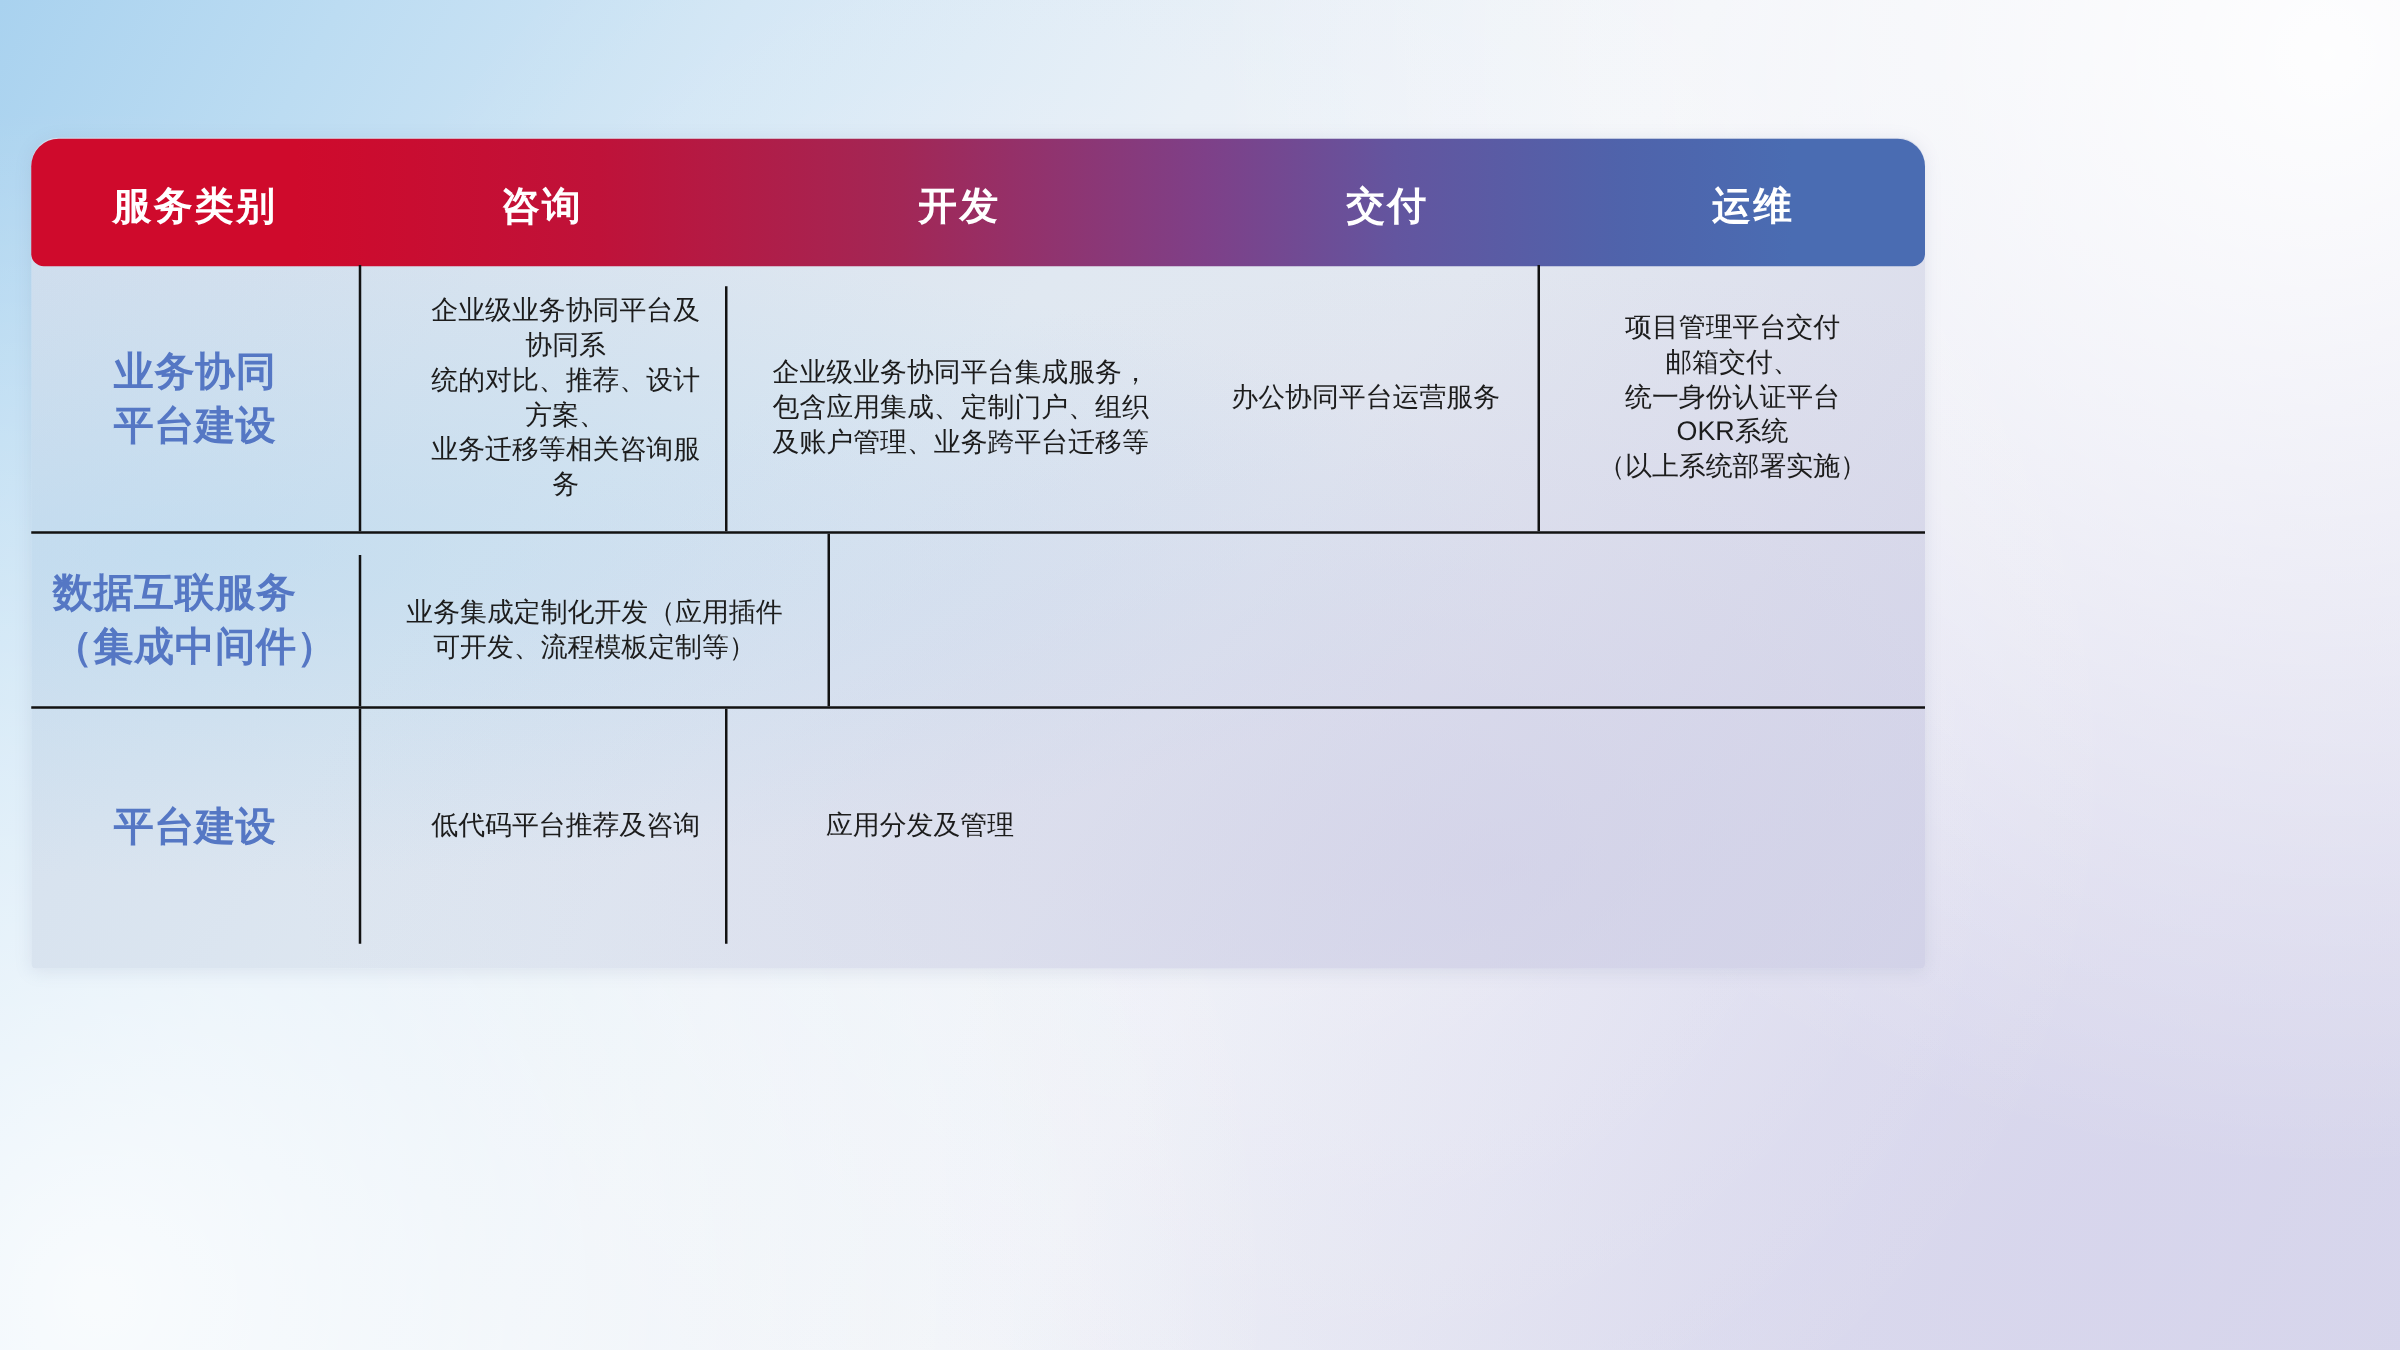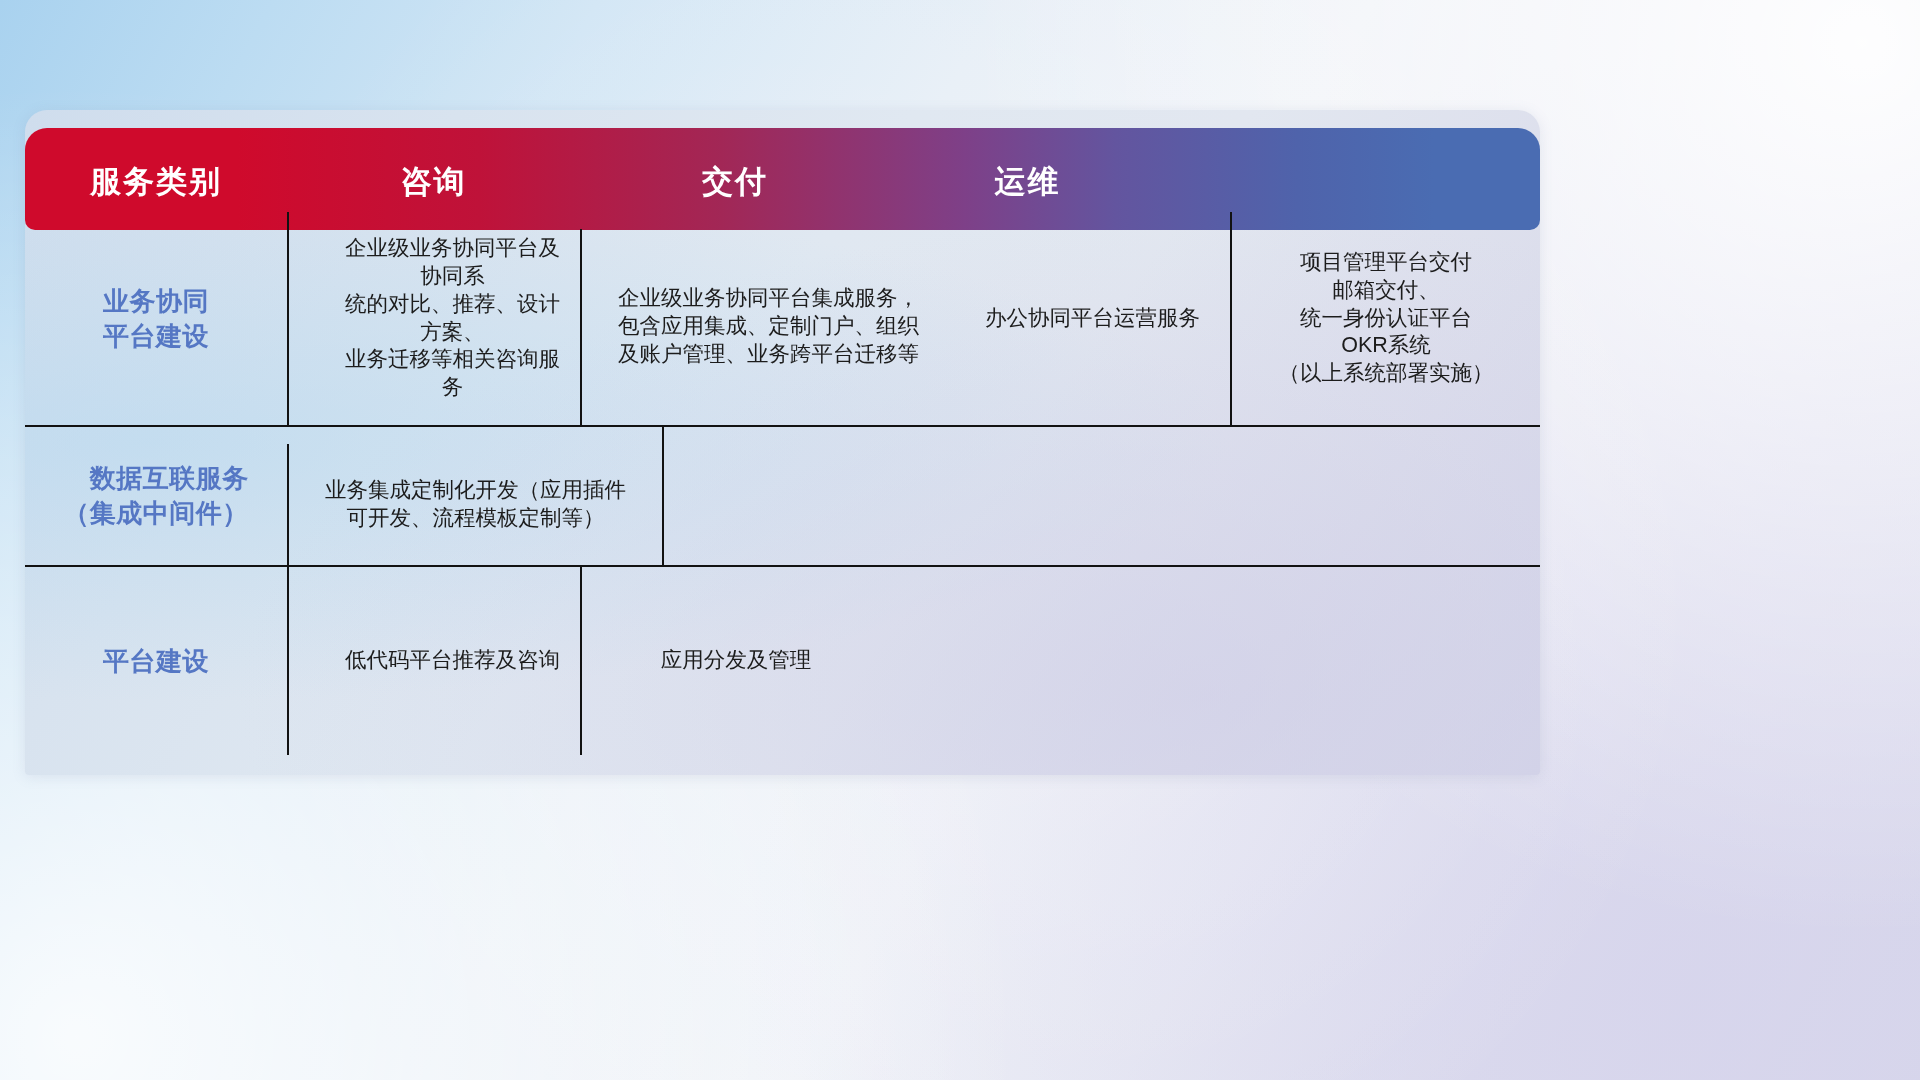--- a/index.html
+++ b/index.html
@@ -53,21 +53,21 @@
       radial-gradient(ellipse at 8% 50%, rgba(173,214,240,0.45) 0%, rgba(173,214,240,0) 55%),
       linear-gradient(125deg, #cfdded 0%, #d8e3ef 22%, #e0e8f1 45%, #e2e7f0 62%, #dcdeec 82%, #d5d6e9 100%);
     border-radius: 22px 22px 4px 4px;
     box-shadow: 0 2px 14px rgba(110,130,160,0.14);
   }
 
   
   #table-header {
     position: absolute;
     left: 0;
-    top: 18px;
+    top: 1px;
     width: 1515px;
     height: 102px;
     box-sizing: border-box;
     display: flex;
     align-items: center;
     border-radius: 22px 22px 10px 10px;
     background: linear-gradient(90deg,
       #cf0a2c 0%,
       #cf0a2c 14%,
       #bf1239 30%,
@@ -126,38 +126,39 @@
     line-height: 1.30;
     white-space: pre-line;
   }
   
   .tcell.c1 { border-left: 2px solid #121212; padding-left: 48px; }
   .tcell.c2 { border-left: 2px solid #121212; margin-top: 17px; }
   .tcell.c3 { border-left: 2px solid #121212; }
 
   .cat-label {
     color: #5577c4;
-    font-size: 26px;
+    font-size: 32px;
     font-weight: 700;
     line-height: 1.34;
     letter-spacing: 0.5px;
     white-space: pre-line;
-    text-align: right;
+    text-align: left;
   }
 </style>
 </head>
 <body>
 
 <div id="bg"></div>
 
 <div id="table-card">
 
   <div id="table-header">
     <div class="hcell c0">服务类别</div>
     <div class="hcell c1">咨询</div>
+    <div class="hcell c2">开发</div>
     <div class="hcell c3">交付</div>
     <div class="hcell c4">运维</div>
   </div>
 
   <div id="table-body">
 
     <div class="trow r0">
       <div class="tcell c0">
         <span class="cat-label">业务协同
 平台建设</span>

